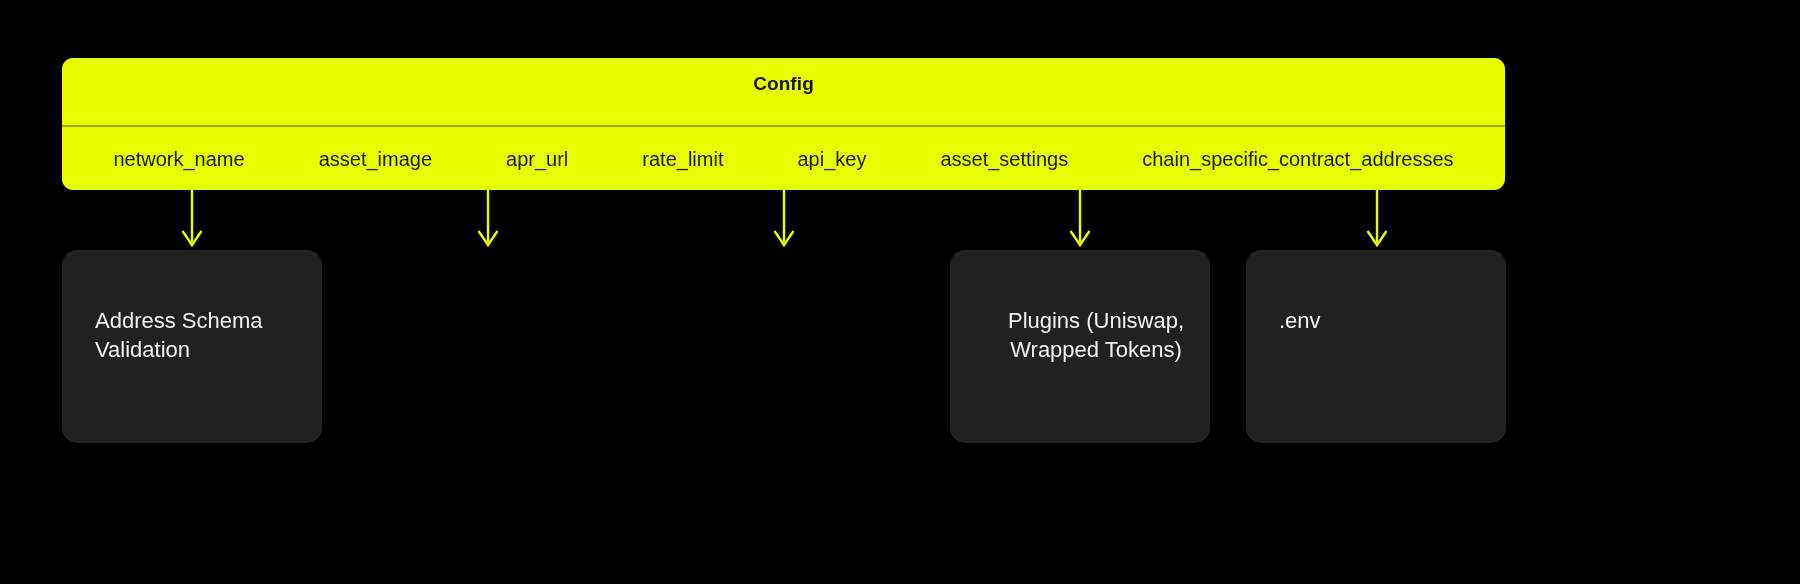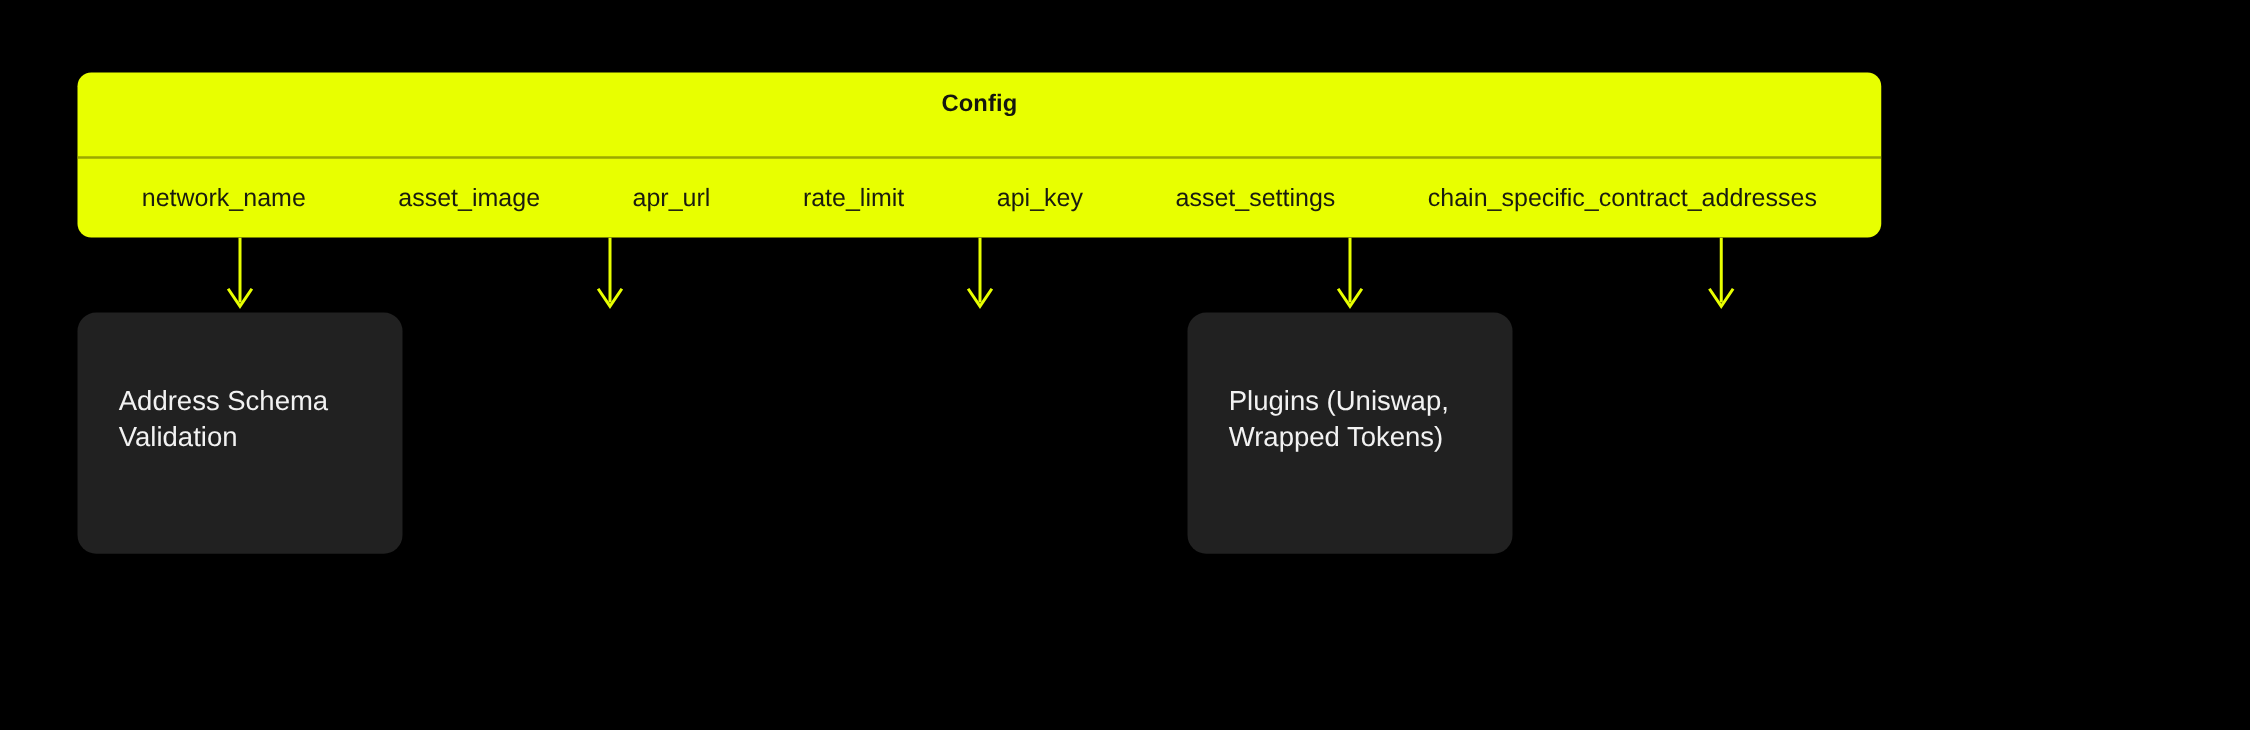--- a/index.html
+++ b/index.html
@@ -162,18 +162,21 @@
     <svg width="30" height="60" viewBox="0 0 30 60">
       <line x1="15" y1="0" x2="15" y2="52" stroke="#E8FF00" stroke-width="2.4"></line>
       <polyline points="5.5,41 15,55 24.5,41" fill="none" stroke="#E8FF00" stroke-width="2.4"></polyline>
     </svg>
   </div>
 
   <div class="card" style="left:62px;">
     <div class="card-label">Address Schema
 Validation</div>
   </div>
-  <div class="card" style="left:950px;">
+  <div class="card" style="left:950px;text-align:center;">
     <div class="card-label">Plugins (Uniswap,
 Wrapped Tokens)</div>
+  </div>
+  <div class="card" style="left:1246px;">
+    <div class="card-label">.env</div>
   </div>
 
 </div>
 
 </body></html>

